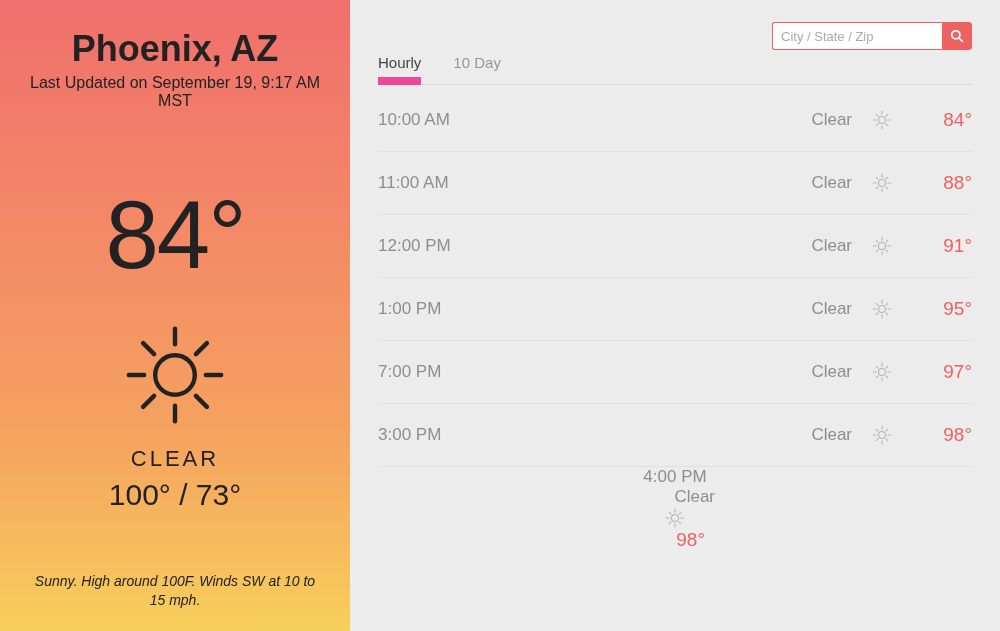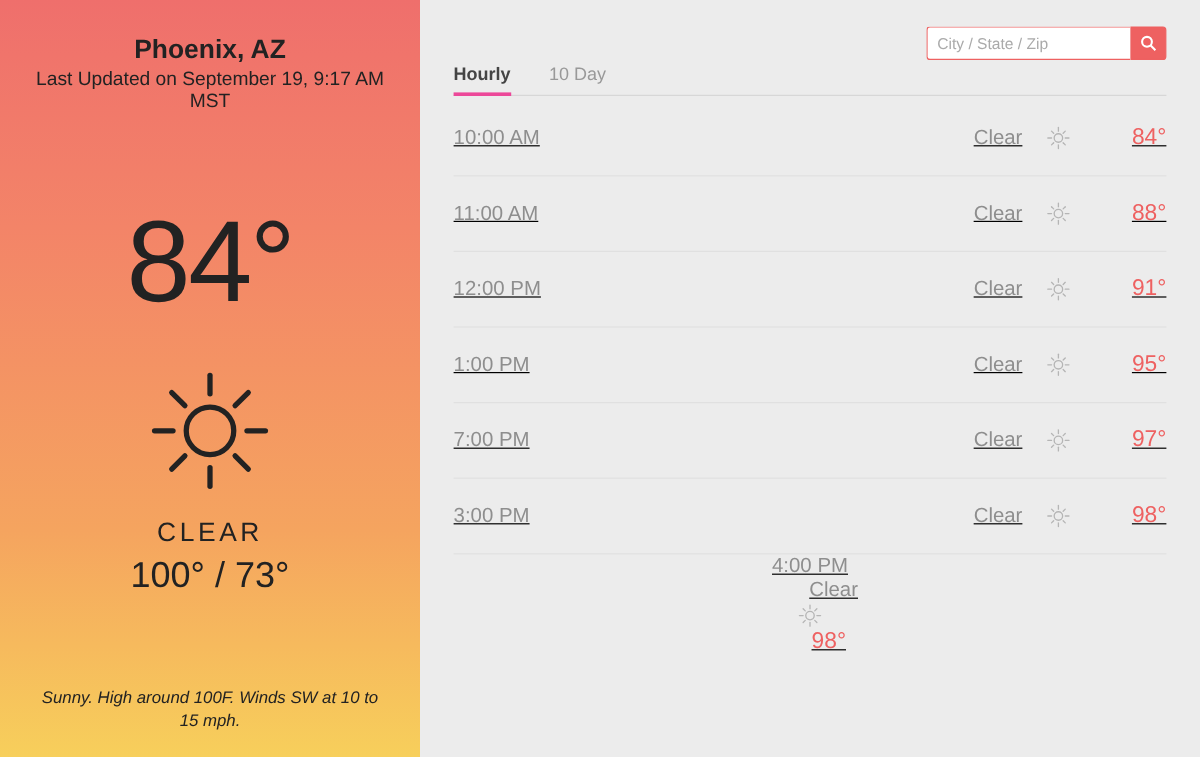--- a/index.html
+++ b/index.html
@@ -6,21 +6,21 @@
   html, body { width: 1000px; height: 631px; font-family: -apple-system, "Helvetica Neue", Arial, sans-serif; }
   body { display: flex; }
   .left {
     width: 350px; height: 631px;
     background: linear-gradient(to bottom, #ef6f6c 0%, #f38468 30%, #f5a45f 70%, #f7cf5b 100%);
     color: #222;
     display: flex; flex-direction: column; align-items: center;
     padding: 28px 20px 20px;
     text-align: center;
   }
-  .location { font-size: 22px; font-weight: 600; }
+  .location { font-size: 36px; font-weight: 600; }
   .updated { font-size: 16px; margin-top: 4px; color: #222; }
   .big-temp { font-size: 96px; font-weight: 300; margin-top: 70px; letter-spacing: -2px; }
   .sun-wrap { margin-top: 30px; }
   .condition-label { font-size: 22px; letter-spacing: 3px; margin-top: 12px; font-weight: 400; }
   .hi-lo { font-size: 30px; margin-top: 6px; font-weight: 400; }
   .summary { margin-top: auto; font-size: 14px; line-height: 1.4; padding: 0 8px; font-style: italic; }
   .right {
     flex: 1; height: 631px; background: #ececec; position: relative;
     padding: 20px 28px 0 28px;
   }
@@ -31,22 +31,22 @@
     outline: none;
   }
   .search-input::placeholder { color: #aaa; }
   .search-btn {
     width: 30px; height: 28px; background: #ee6161; border: 1px solid #ee6161;
     border-radius: 0 3px 3px 0; display: flex; align-items: center; justify-content: center;
     cursor: pointer;
   }
   .tabs { display: flex; gap: 32px; margin-top: 34px; border-bottom: 1px solid #d7d7d7; }
   .tab { font-size: 15px; color: #999; padding-bottom: 6px; cursor: pointer; }
-  .tab.active { color: #444; font-weight: 700; border-bottom: 3px solid #ec4899; margin-bottom: -1px; }
-  .rows { margin-top: 4px; text-decoration: underline; }
+  .tab.active { color: #444; font-weight: 400; border-bottom: 8px solid #ec4899; margin-bottom: -1px; }
+  .rows { margin-top: 4px; }
   .row {
     display: flex; align-items: center; height: 63px;
     border-bottom: 1px solid #e0e0e0; font-size: 17px; color: #8e8e8e;
   }
   .row:last-child { border-bottom: none; flex-direction: column; }
   .r-time { flex: 1; }
   .r-cond { width: 80px; text-align: right; }
   .r-icon { width: 60px; display: flex; justify-content: center; }
   .r-temp { width: 60px; text-align: right; color: #ee6161; font-size: 19px; }
   .mini-sun { stroke: #b5b5b5; }

